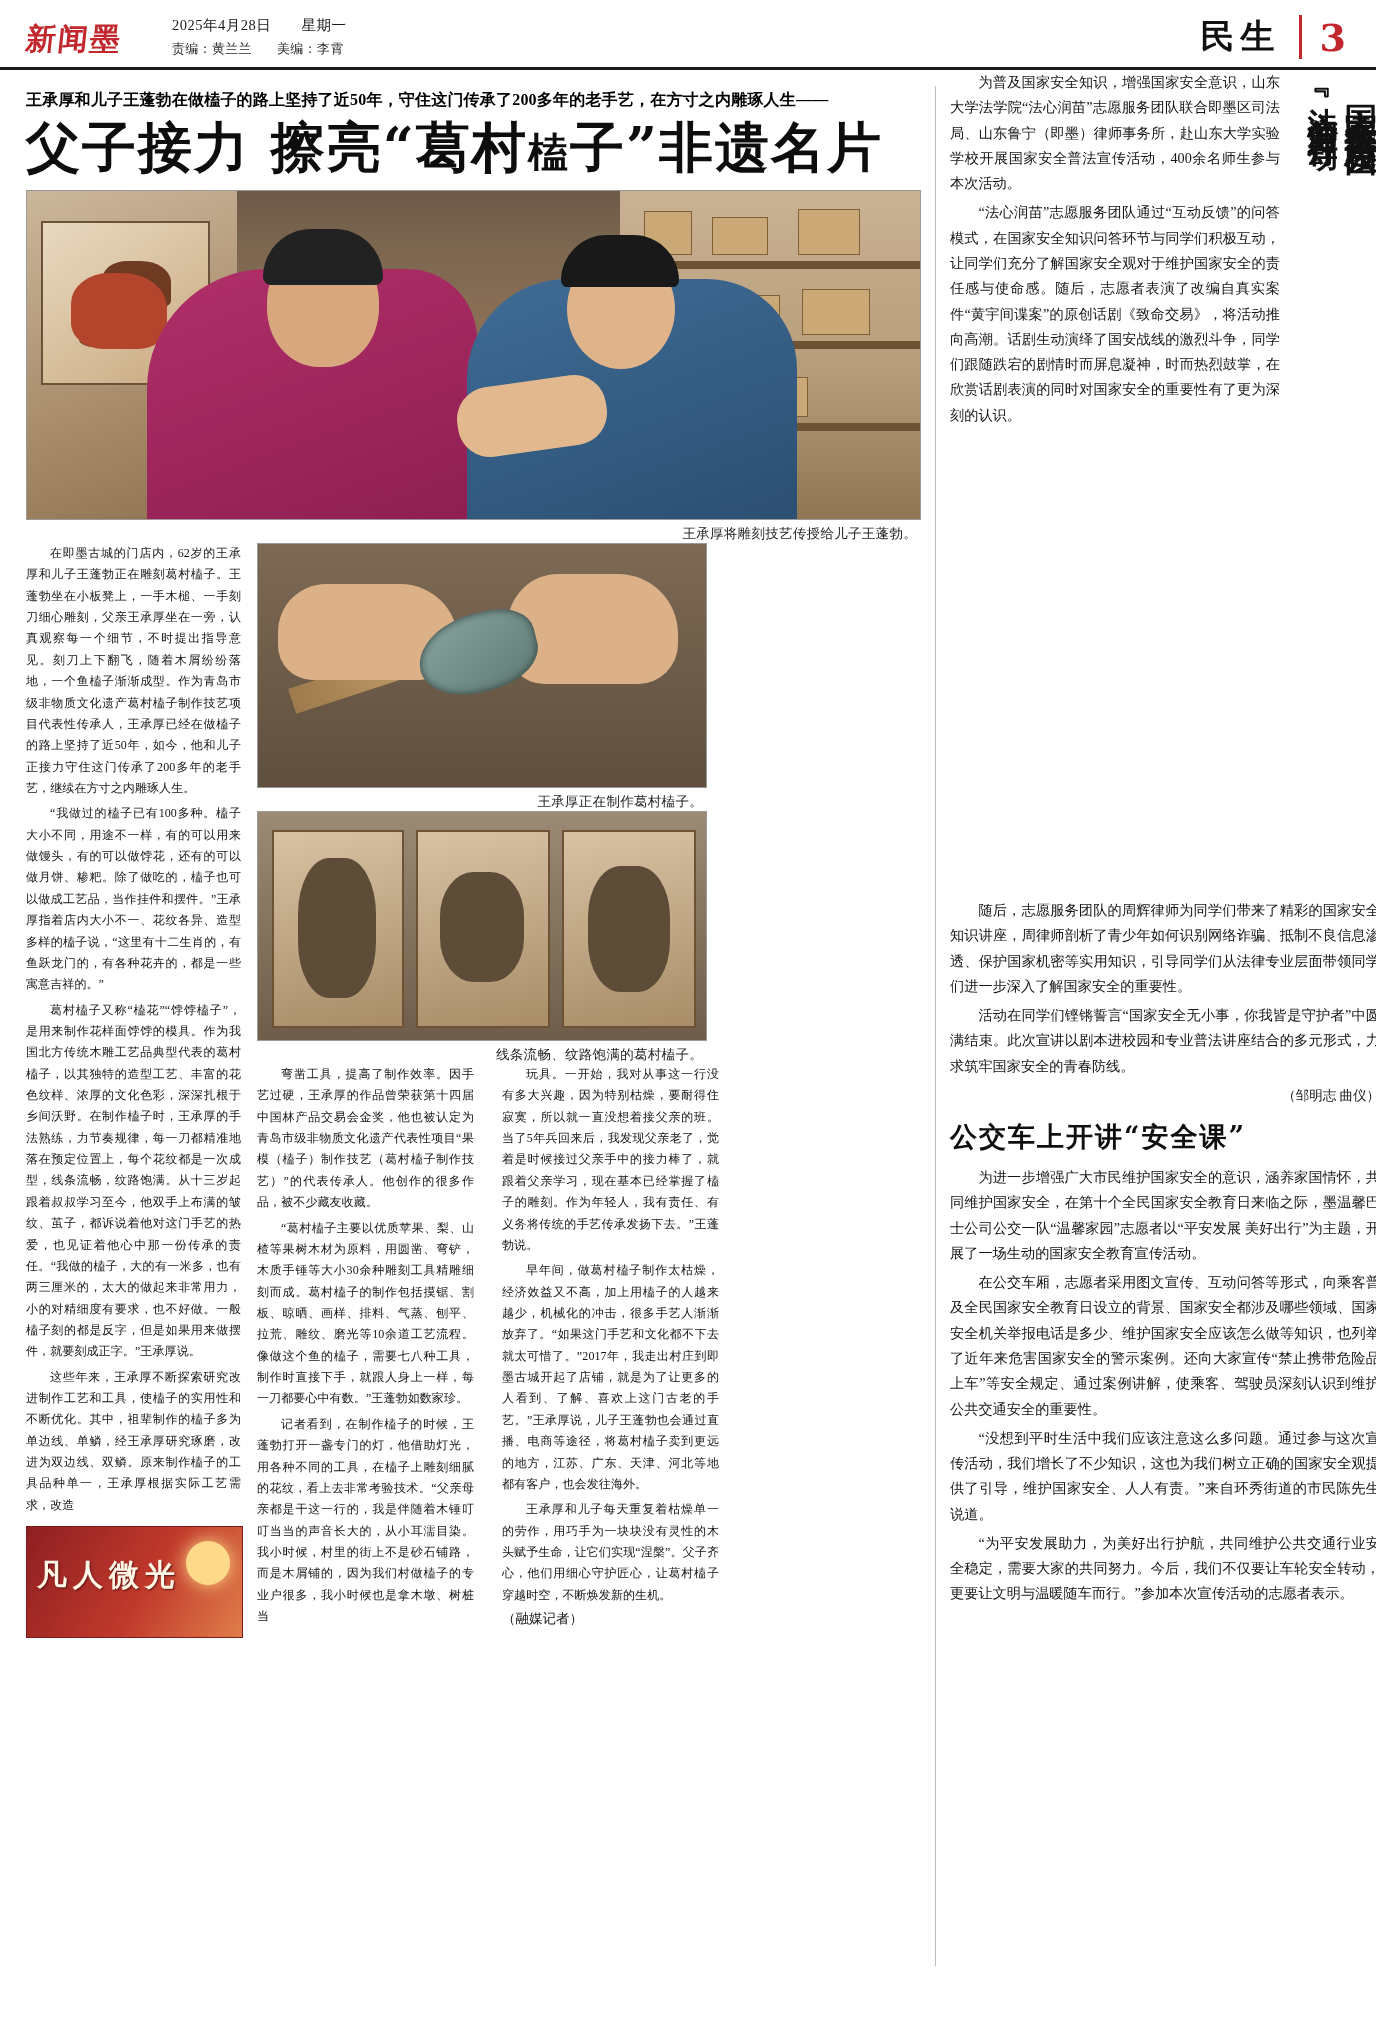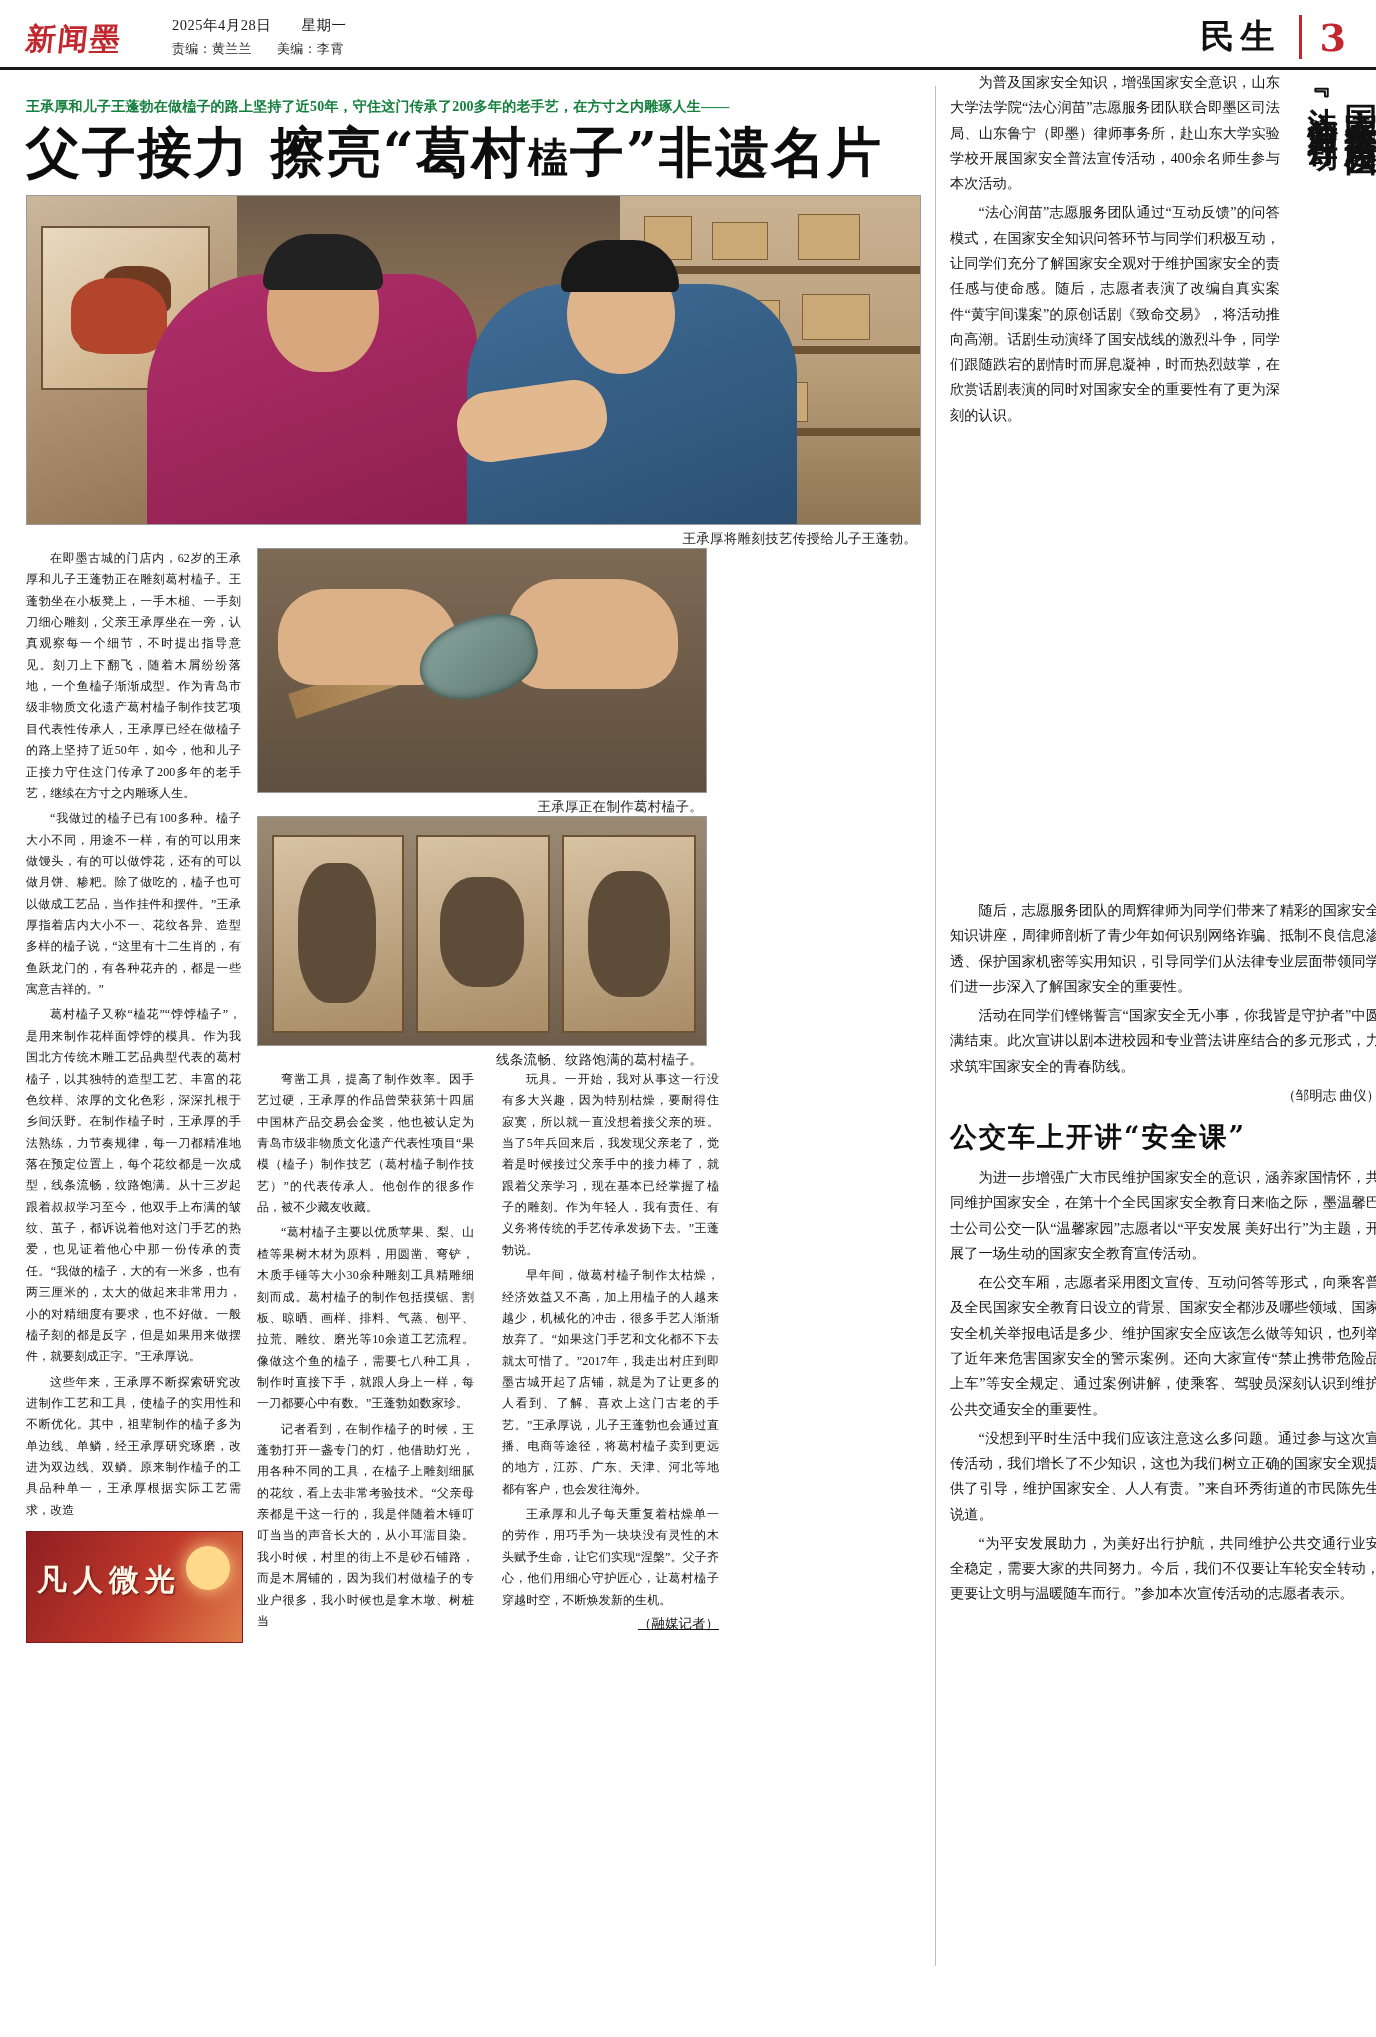--- a/index.html
+++ b/index.html
@@ -45,22 +45,22 @@
     display:flex;
     padding:0 26px;
     box-sizing:border-box;
   }
   .left-zone{width:895px;flex:0 0 895px;}
   .right-rule{width:1px;background:#bdbdbd;margin:16px 14px 0 14px;flex:0 0 1px;height:1880px;}
   .right-zone{width:430px;flex:1 1 auto;}
 
   
   .kicker{
-    margin-top:26px;
-    font-size:14px;line-height:1.55;font-weight:bold;color:#15803d;
+    margin-top:18px;
+    font-size:16px;line-height:1.55;font-weight:bold;color:#000000;
     letter-spacing:.2px;
   }
   .headline{
     margin:6px 0 14px 0;
     font-size:54px;line-height:1.06;font-weight:bold;
     font-family:"DejaVu Serif",serif;
     letter-spacing:2px;color:#0d0d0d;
     white-space:nowrap;
   }
   .headline .small{font-size:40px;}
@@ -179,21 +179,21 @@
   .banner .txt{
     position:absolute;left:10px;top:28px;
     font-size:30px;font-weight:bold;color:#fff7e6;letter-spacing:6px;
     font-family:"DejaVu Serif",serif;text-shadow:1px 1px 2px #5d1012;
   }
   .banner .sun{
     position:absolute;right:12px;top:14px;width:44px;height:44px;border-radius:50%;
     background:#ffd98a;box-shadow:0 0 18px #ffd98a;
   }
 
-  .byline{font-size:13.5px;text-align:right;margin-top:2px;text-decoration:underline;}
+  .byline{font-size:13.5px;margin-top:2px;}
 
   
   .right-top{display:flex;}
   .rt-text{width:330px;flex:0 0 330px;}
   .vtitle{
     width:95px;flex:0 0 95px;margin-left:6px;
     writing-mode:vertical-rl;text-orientation:upright;
     font-size:33px;font-weight:bold;letter-spacing:5px;
     font-family:"DejaVu Serif",serif;line-height:1.22;
     color:#111;height:820px;

